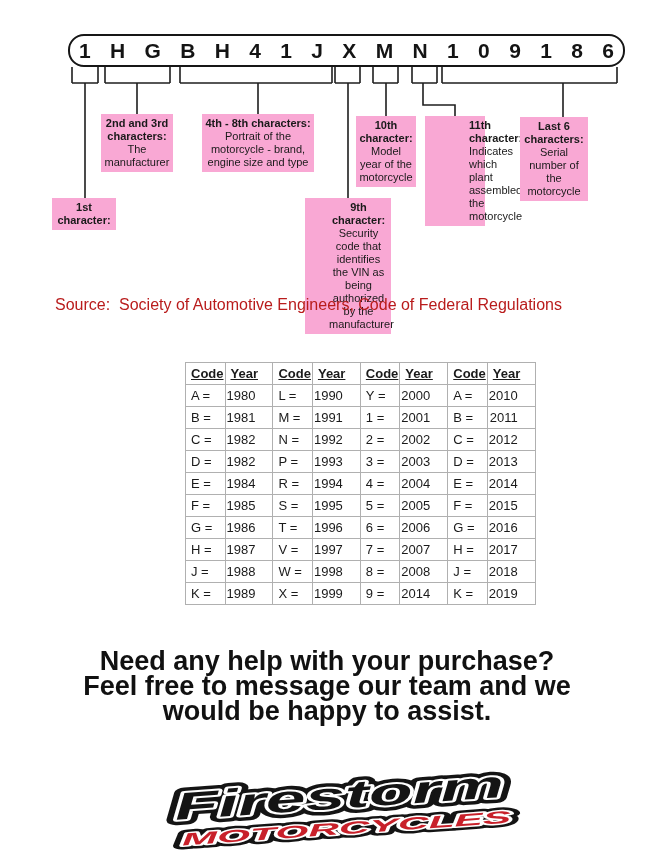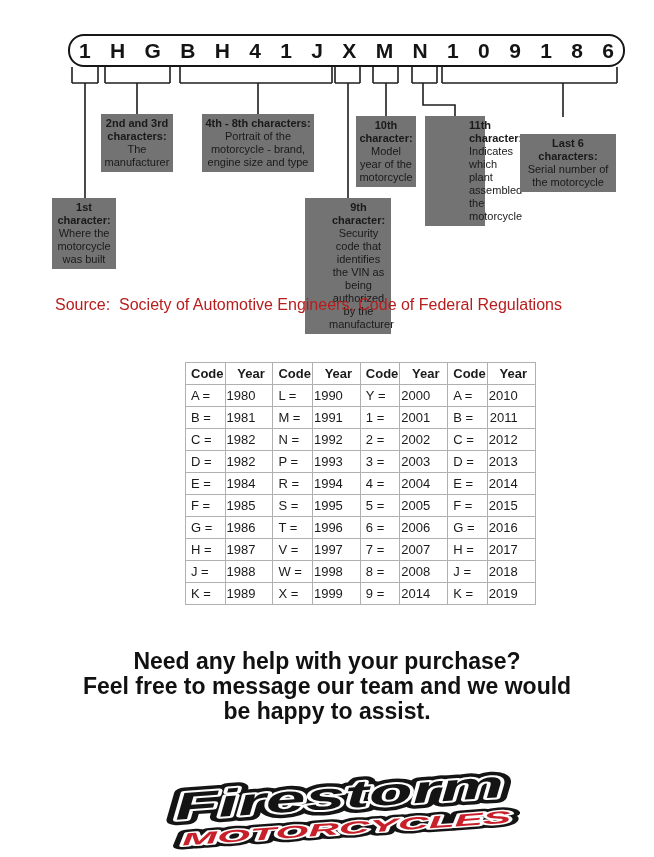--- a/index.html
+++ b/index.html
@@ -13,55 +13,55 @@
     border:2px solid #161616;border-radius:16px;background:#fff;
     display:flex;justify-content:space-between;align-items:center;
     padding:0 9px;box-sizing:border-box;
   }
   .vin-char{font-size:21px;font-weight:bold;color:#141414;line-height:1;}
   
   .connectors{position:absolute;left:0;top:0;width:654px;height:300px;}
   .connectors path{stroke:#1f1f1f;stroke-width:1.6;fill:none;}
   
   .gbox{
-    position:absolute;background:#737373;text-align:center;
+    position:absolute;background:#f9a8d4;text-align:center;
     font-size:11px;line-height:13px;padding:3px 3px;box-sizing:border-box;color:#1a1a1a;
   }
   .gbox .t{font-weight:bold;display:block;}
   .gbox .d{display:block;}
   .box-1{left:52px;top:198px;width:64px;}
   .box-2{left:101px;top:114px;width:72px;}
   .box-3{left:202px;top:114px;width:112px;}
   .box-4{left:305px;top:198px;width:86px;padding-left:24px;}
   .box-5{left:356px;top:116px;width:60px;}
   .box-6{left:425px;top:116px;width:60px;padding-left:44px;}
-  .box-7{left:520px;top:117px;width:96px;margin-top:17px;}
+  .box-7{left:520px;top:117px;width:68px;}
   
   .source-note{
     position:absolute;left:55px;top:296px;font-size:16px;color:#b91c1c;
     white-space:pre-wrap;
   }
   
   .year-table{
     position:absolute;left:185px;top:362px;border-collapse:collapse;
     font-size:13px;color:#1a1a1a;table-layout:fixed;
   }
   .year-table th,.year-table td{
     border:1px solid #b0b0b0;height:22px;box-sizing:border-box;
     white-space:nowrap;overflow:hidden;
   }
-  .year-table th{font-weight:bold;text-align:center;padding-left:5px;}
+  .year-table th{font-weight:bold;text-align:left;padding-left:5px;text-decoration:underline;}
   .year-table td.code{text-align:left;padding-left:5px;width:37px;}
   .year-table td.year{text-align:right;padding-right:17px;width:34px;}
   .year-table th.code{width:37px;}
   .year-table th.year{width:34px;}
   
   .help{
     position:absolute;left:0;top:649px;width:654px;text-align:center;
-    font-size:23px;line-height:25px;font-weight:bold;color:#111;
+    font-size:27px;line-height:25px;font-weight:bold;color:#111;
   }
   .help .l2{max-width:520px;margin:0 auto;}
   
   .logo-svg{position:absolute;left:150px;top:758px;}
 </style>
 </head>
 <body>
 
 <div class="page">
 
@@ -91,21 +91,20 @@
     <path d="M105 67 V83 M170 67 V83 M105 83 H170 M137 83 V114"></path>
     <path d="M180 67 V83 M332 67 V83 M180 83 H332 M258 83 V114"></path>
     <path d="M335 67 V83 M360 67 V83 M335 83 H360 M348 83 V198"></path>
     <path d="M373 67 V83 M398 67 V83 M373 83 H398 M386 83 V116"></path>
     <path d="M412 67 V83 M437 67 V83 M412 83 H437 M423 83 V105 H455 V116"></path>
     <path d="M442 67 V83 M617 67 V83 M442 83 H617 M563 83 V117"></path>
   </svg>
 
   <div class="gbox box-1">
     <span class="t">1st character:</span>
-    <span class="d">Where the motorcycle was built</span>
   </div>
   <div class="gbox box-2">
     <span class="t">2nd and 3rd characters:</span>
     <span class="d">The manufacturer</span>
   </div>
   <div class="gbox box-3">
     <span class="t">4th - 8th characters:</span>
     <span class="d">Portrait of the motorcycle - brand, engine size and type</span>
   </div>
   <div class="gbox box-4">

